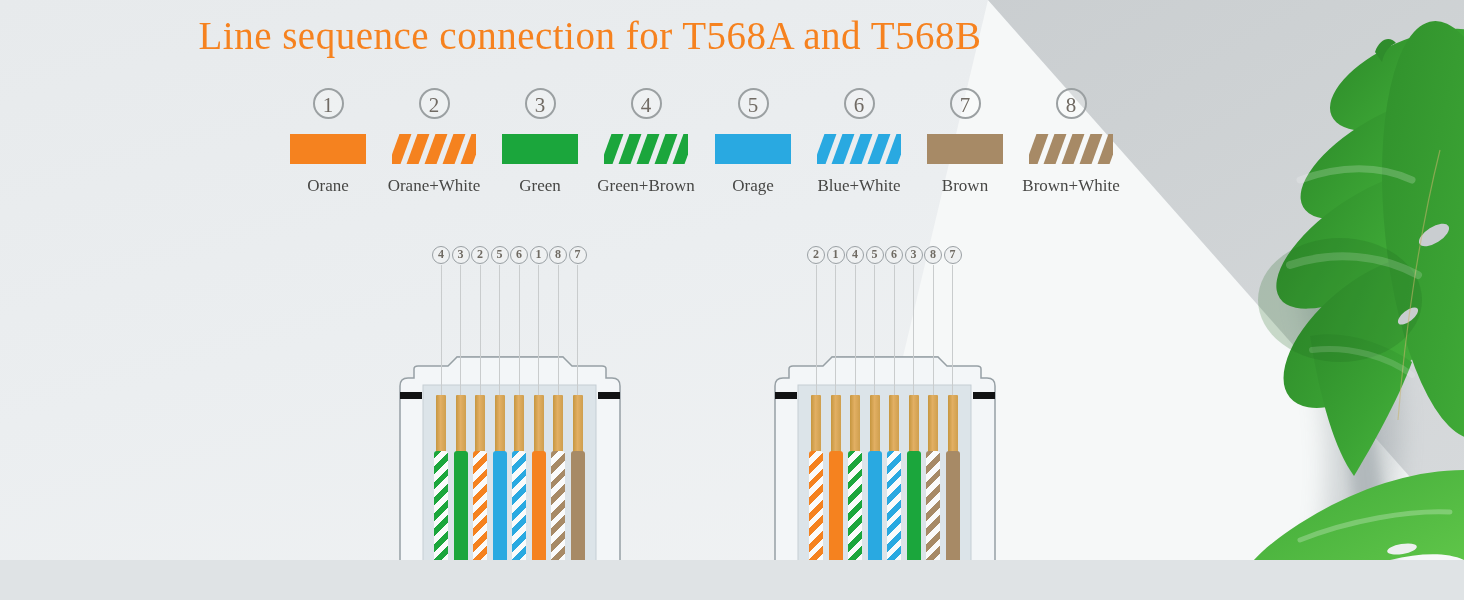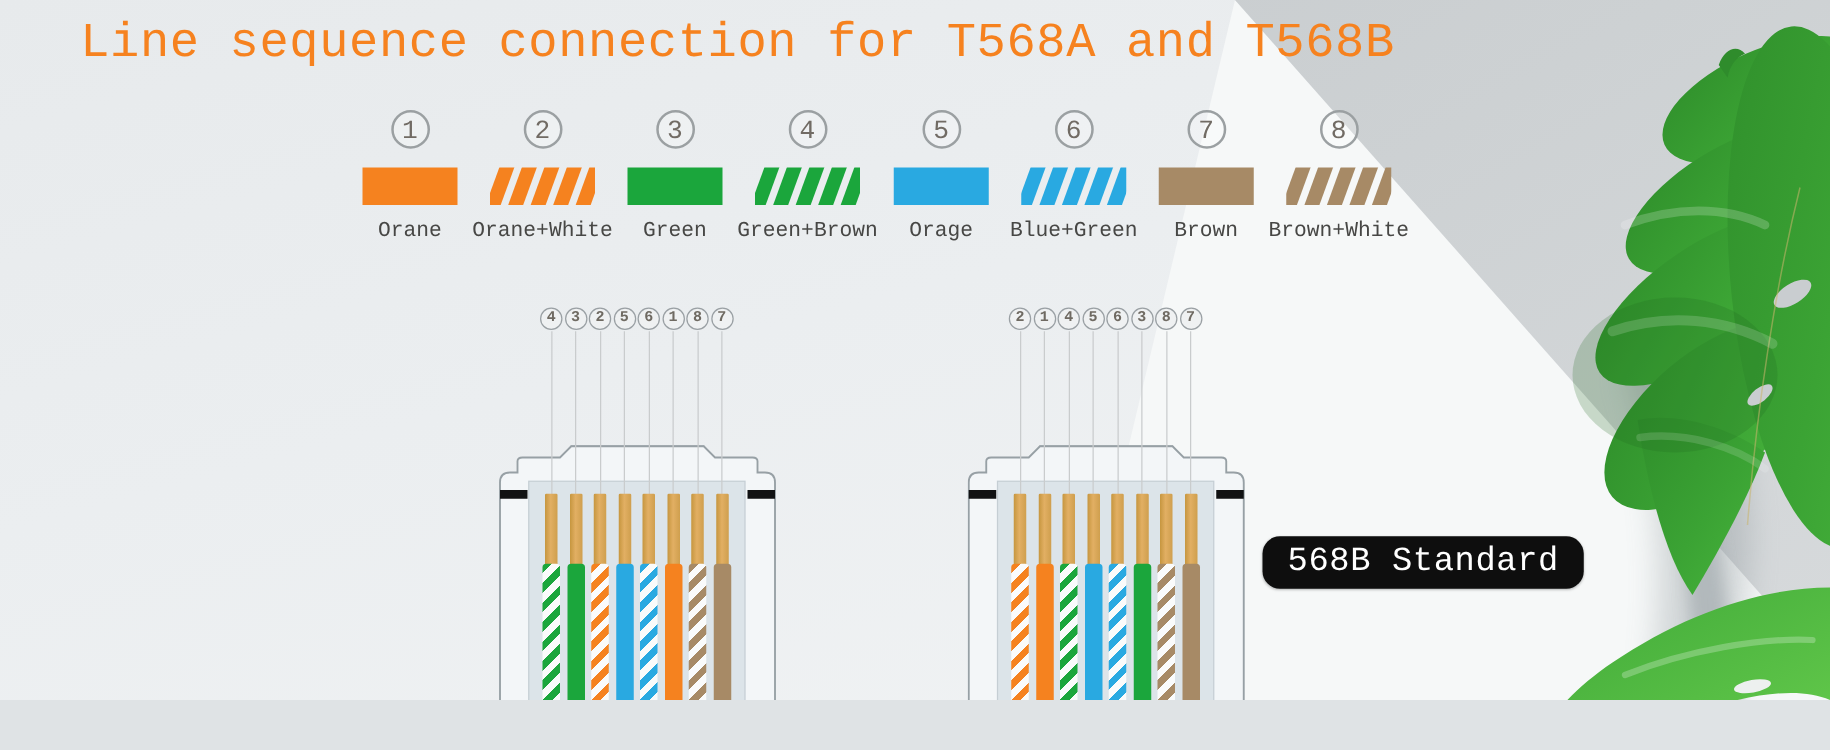--- a/index.html
+++ b/index.html
@@ -1,18 +1,18 @@
 <!DOCTYPE html>
 <html><head>
 <meta charset="utf-8">
 <style>
   html,body{margin:0;padding:0;background:#dfe3e5;}
   #stage{
     position:relative;width:1464px;height:560px;overflow:hidden;
-    font-family:Liberation Mono, monospace;
+    font-family:Liberation Serif, serif;
     background:linear-gradient(165deg,#e7eaec 0%,#ebeef0 45%,#f1f3f4 100%);
   }
   
   .wedge-white{
     position:absolute;inset:0;
     background:#f6f8f8;
     clip-path:polygon(988px 0,1464px 538px,1464px 600px,845px 600px);
   }
   .wedge-gray{
     position:absolute;inset:0;
@@ -160,21 +160,21 @@
       </div>
       <div class="legend-item" style="left: 789px;">
         <div class="legend-circle">6</div>
         <div class="legend-swatch swatch-striped">
           <i style="left: 2px; background: rgb(41, 169, 225);"></i>
           <i style="left: 20px; background: rgb(41, 169, 225);"></i>
           <i style="left: 38px; background: rgb(41, 169, 225);"></i>
           <i style="left: 56px; background: rgb(41, 169, 225);"></i>
           <i style="left: 74px; background: rgb(41, 169, 225);"></i>
         </div>
-        <div class="legend-label">Blue+Green</div>
+        <div class="legend-label">Blue+White</div>
       </div>
       <div class="legend-item" style="left: 895px;">
         <div class="legend-circle">7</div>
         <div class="legend-swatch swatch-solid" style="background: rgb(167, 138, 102);"></div>
         <div class="legend-label">Brown</div>
       </div>
       <div class="legend-item" style="left: 1001px;">
         <div class="legend-circle">8</div>
         <div class="legend-swatch swatch-striped">
           <i style="left: 2px; background: rgb(167, 138, 102);"></i>
@@ -284,15 +284,14 @@
         <div class="wire" style="left: 54.5px; background: rgb(245, 130, 31);"></div>
         <div class="wire" style="left: 74px; background: repeating-linear-gradient(135deg, rgb(27, 166, 60) 0px, rgb(27, 166, 60) 5.5px, rgb(250, 251, 251) 5.5px, rgb(250, 251, 251) 11px);"></div>
         <div class="wire" style="left: 93.5px; background: rgb(41, 169, 225);"></div>
         <div class="wire" style="left: 113px; background: repeating-linear-gradient(135deg, rgb(41, 169, 225) 0px, rgb(41, 169, 225) 5.5px, rgb(250, 251, 251) 5.5px, rgb(250, 251, 251) 11px);"></div>
         <div class="wire" style="left: 132.5px; background: rgb(27, 166, 60);"></div>
         <div class="wire" style="left: 152px; background: repeating-linear-gradient(135deg, rgb(167, 138, 102) 0px, rgb(167, 138, 102) 5.5px, rgb(250, 251, 251) 5.5px, rgb(250, 251, 251) 11px);"></div>
         <div class="wire" style="left: 171.5px; background: rgb(167, 138, 102);"></div>
       </div>
   </div>
 
-  <div class="pill" style="left:1010px">568B Standard</div>
 
 </div>
 
 </body></html>

